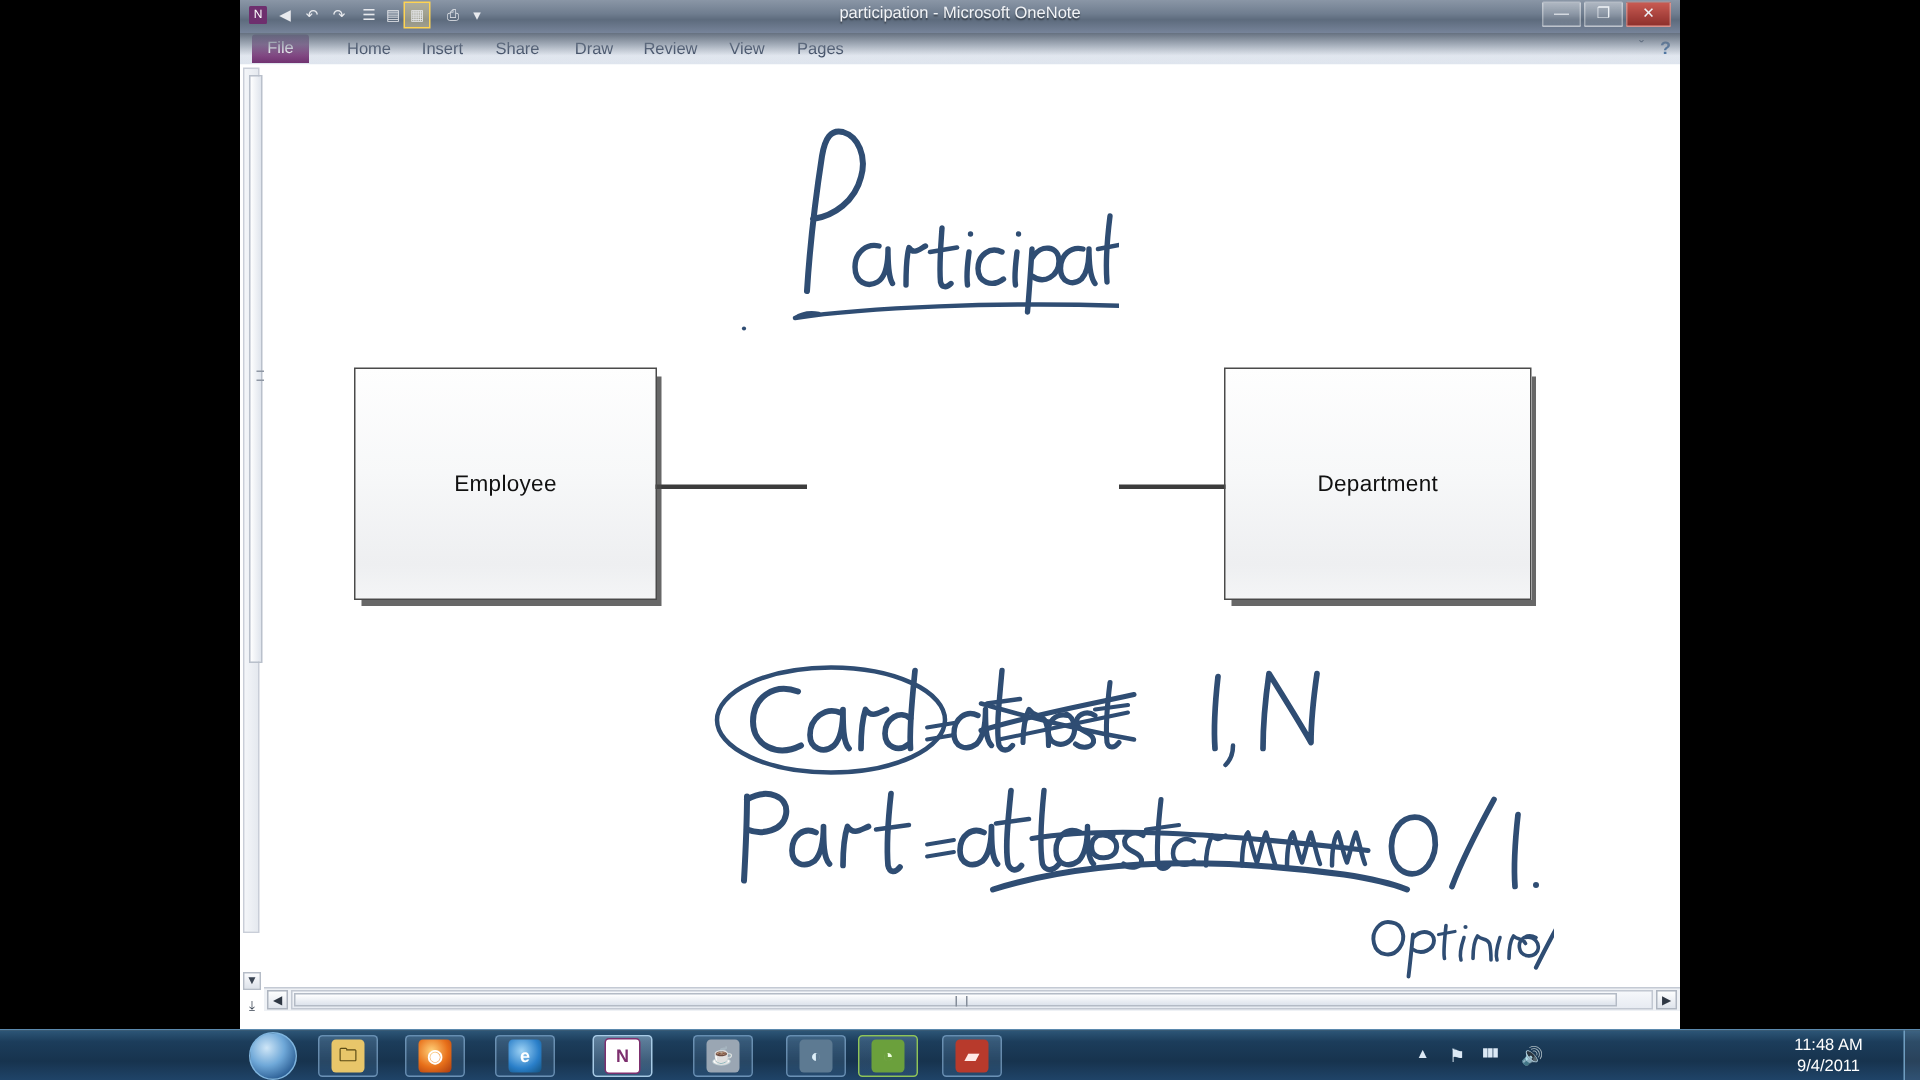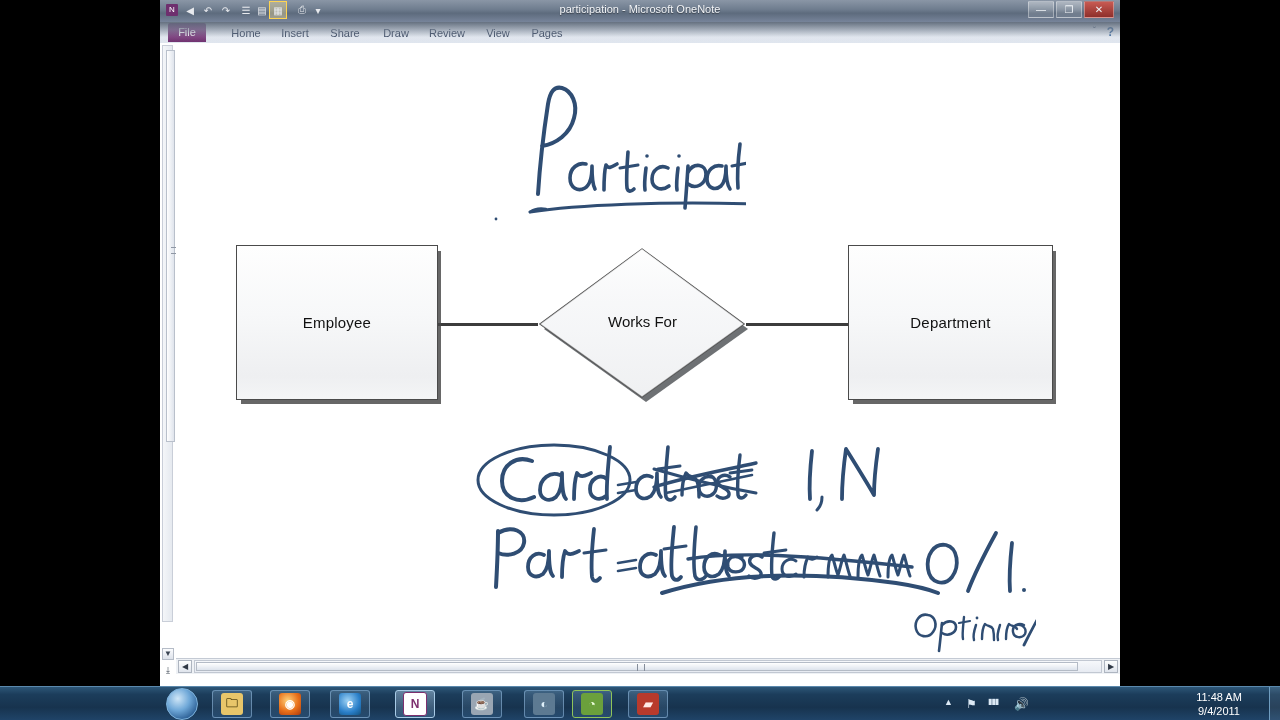--- a/index.html
+++ b/index.html
@@ -231,21 +231,21 @@
     align-items: center;
     justify-content: center;
   }
   .entity-label {
     font-size: 15px;
     color: #111111;
     font-family: "Liberation Sans", sans-serif;
     letter-spacing: .2px;
   }
   #entity-employee   { left: 48px; top: 202px; width: 202px; height: 155px; margin-left: 12px; }
-  #entity-department { left: 672px; top: 202px; width: 205px; height: 155px; }
+  #entity-department { left: 640px; top: 202px; width: 205px; height: 155px; }
 
   #relationship-works-for {
     position: absolute;
     left: 359px; top: 202px;
     width: 215px; height: 158px;
   }
   #relationship-works-for .rel-label {
     position: absolute;
     left: 0; top: 68px;
     width: 215px;
@@ -487,35 +487,20 @@
       <div class="connector" id="connector-right"></div>
 
       <div class="entity-box" id="entity-employee">
         <span class="entity-label">Employee</span>
       </div>
 
       <div class="entity-box" id="entity-department">
         <span class="entity-label">Department</span>
       </div>
 
-      <div id="relationship-works-for">
-        <svg width="215" height="158" viewBox="0 0 215 158" style="position:absolute;left:0;top:0;">
-          <polygon points="111,9 213,84 111,157 9,84" fill="#55585c" opacity="0.85"></polygon>
-          <polygon points="107,4 209,79 107,152 5,79" fill="#f6f7f8" stroke="#4a4a4a" stroke-width="1.4"></polygon>
-          <polygon points="107,4 209,79 107,152 5,79" fill="url(#diamondGrad)" stroke="none"></polygon>
-          <defs>
-            <linearGradient id="diamondGrad" x1="0" y1="0" x2="0" y2="1">
-              <stop offset="0%" stop-color="#ffffff" stop-opacity="0.9"></stop>
-              <stop offset="55%" stop-color="#f4f5f7" stop-opacity="0.55"></stop>
-              <stop offset="100%" stop-color="#e9eaec" stop-opacity="0.5"></stop>
-            </linearGradient>
-          </defs>
-        </svg>
-        <div class="rel-label">Works For</div>
-      </div>
 
       <div class="ink" style="left:300px; top:390px;">
         <svg width="560" height="220" viewBox="0 0 560 220">
           <g fill="none" stroke="#2f4d73" stroke-linecap="round" stroke-linejoin="round">
 
             <ellipse cx="78" cy="47" rx="76" ry="35" stroke-width="3"></ellipse>
 
             <path d="M56 28 C40 22 26 32 26 48 C26 64 42 72 58 64" stroke-width="4"></path>
 
             <path d="M84 42 C74 38 64 46 64 57 C64 66 73 70 80 64 C85 59 86 48 86 40 C86 50 86 62 90 66" stroke-width="3.8"></path>

